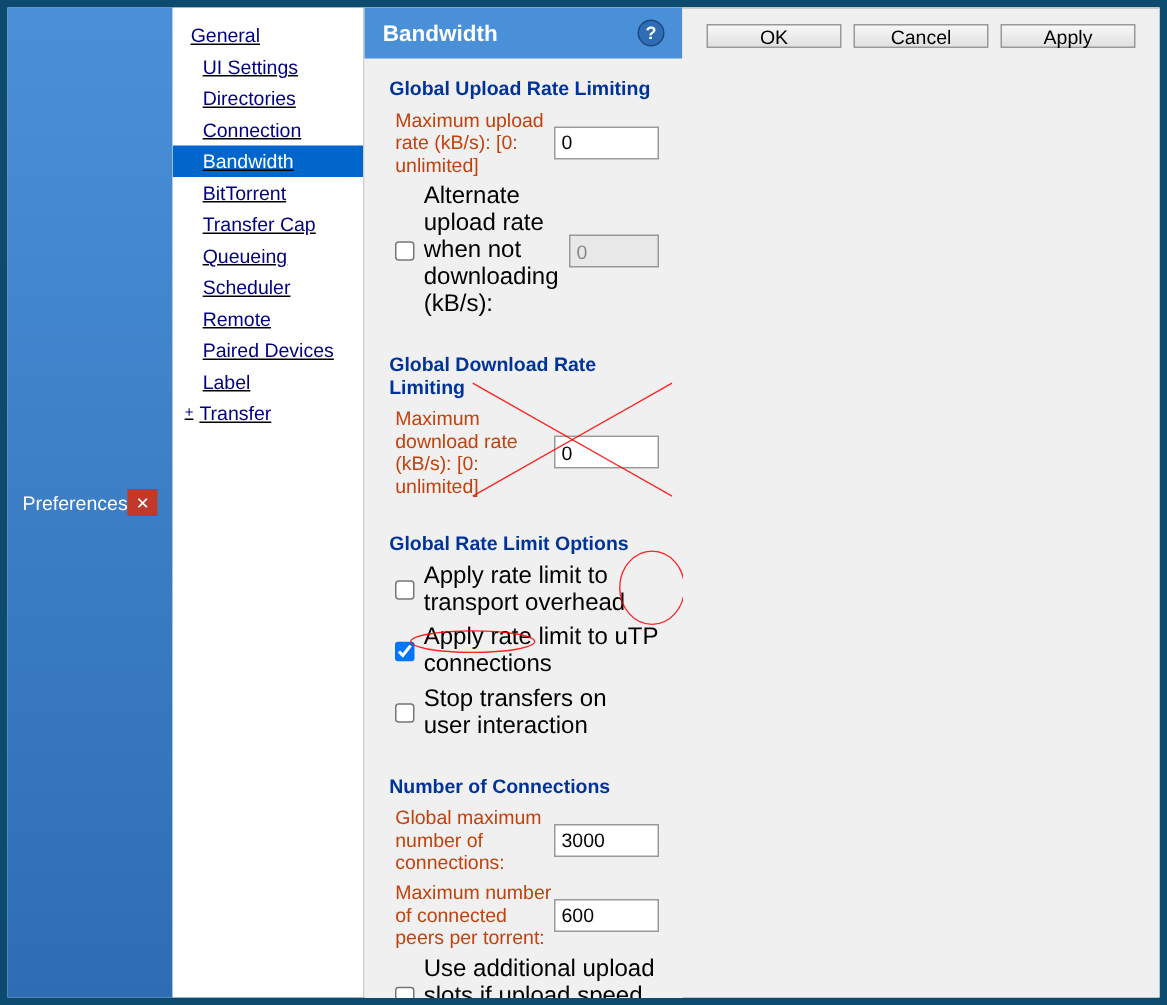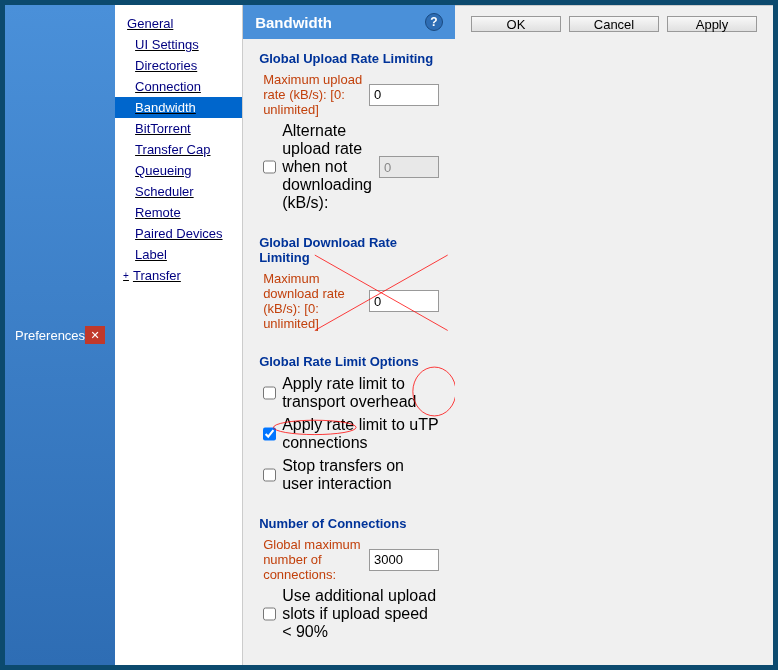--- a/index.html
+++ b/index.html
@@ -299,20 +299,24 @@
 
         <div class="divider"></div>
 
         <div class="section-title">Number of Connections</div>
 
         <div class="field-row">
           <span class="field-label">Global maximum number of connections:</span>
           <input type="text" class="field-input" value="3000" style="">
         </div>
 
+        <div class="field-row">
+          <span class="field-label">Maximum number of connected peers per torrent:</span>
+          <input type="text" class="field-input" value="600" style="">
+        </div>
 
 
         <div class="checkbox-row">
           <input type="checkbox" style="">
           <span class="checkbox-label">Use additional upload slots if upload speed &lt; 90%</span>
         </div>
 
         <svg class="annotation-overlay" viewBox="0 0 590 560" xmlns="http://www.w3.org/2000/svg">
 
           <line x1="200" y1="10" x2="570" y2="220" stroke="red" stroke-width="2.5" opacity="0.85"></line>

